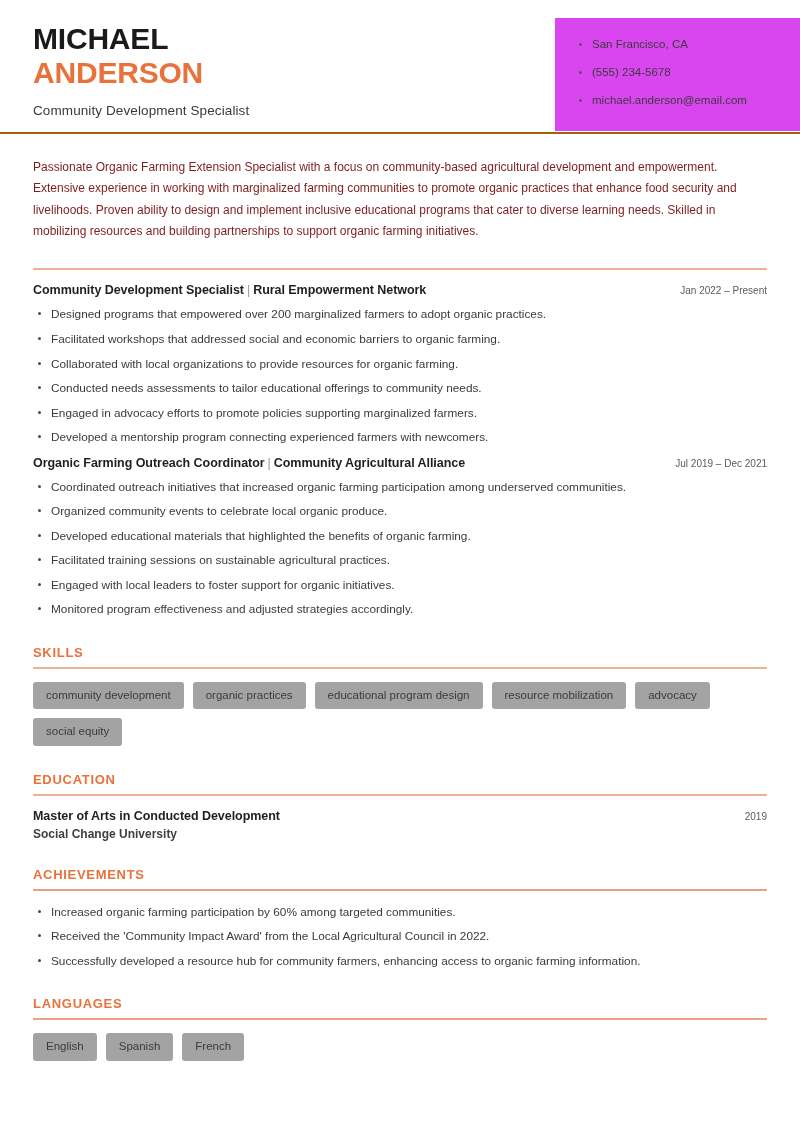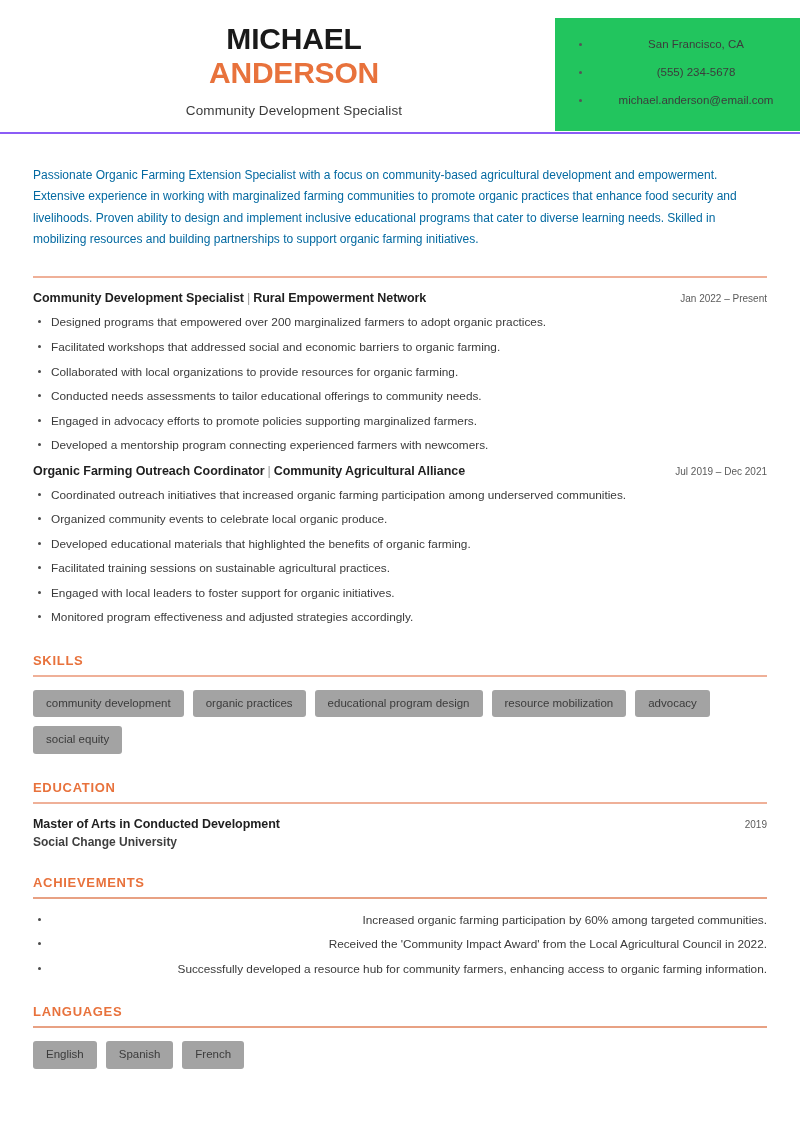--- a/index.html
+++ b/index.html
@@ -24,24 +24,23 @@
     box-sizing: border-box;
     padding-bottom: 40px;
   }
 
   
   .header {
     display: flex;
     align-items: flex-start;
     justify-content: space-between;
     padding: 0;
-    border-bottom: 2px solid #8b5cf6;
+    border-bottom: 2px solid #a16207;
     min-height: 134px;
     box-sizing: border-box;
-    text-align: center;
   }
   .header-left {
     padding: 22px 0 0 33px;
     flex: 1 1 auto;
   }
   .name-line {
     font-size: 30px;
     font-weight: 700;
     letter-spacing: -0.2px;
     line-height: 1.13;
@@ -50,21 +49,21 @@
   .name-last  { color: #E8723C; }
   .job-title {
     margin-top: 13px;
     font-size: 13.5px;
     font-weight: 400;
     color: #3a3a3a;
     letter-spacing: 0.1px;
   }
 
   .contact-box {
-    background: #22c55e;
+    background: #d946ef;
     padding: 20px 0 20px 24px;
     width: 245px;
     min-height: 96px;
     box-sizing: border-box;
     margin-top: 18px;
     flex: 0 0 auto;
   }
   .contact-list {
     list-style: none;
     margin: 0;
@@ -91,22 +90,22 @@
   }
 
   
   .content {
     padding: 0 33px;
   }
 
   .summary {
     font-size: 12px;
     line-height: 1.78;
-    color: #0369a1;
-    margin: 31px 0 0 0;
+    color: #7f1d1d;
+    margin: 23px 0 0 0;
     max-width: 740px;
   }
 
   .section { margin-top: 26px; }
   .section-title {
     color: #E8723C;
     font-size: 13px;
     font-weight: 700;
     letter-spacing: 0.7px;
     margin: 0 0 7px 0;
@@ -187,21 +186,21 @@
     background: #a3a3a3;
     border-radius: 3px;
     padding: 7px 13px 8px 13px;
     font-size: 11.5px;
     color: #3b3b3b;
     line-height: 1.1;
     white-space: nowrap;
   }
 
   .achv-list { margin-top: 4px; }
-  .achv-list li { margin-bottom: 10px; text-align: right; }
+  .achv-list li { margin-bottom: 10px; }
 </style>
 </head>
 <body>
 
 <div class="page">
 
   <div class="header">
     <div class="header-left">
       <div class="name-line">
         <div class="name-first">MICHAEL</div>

